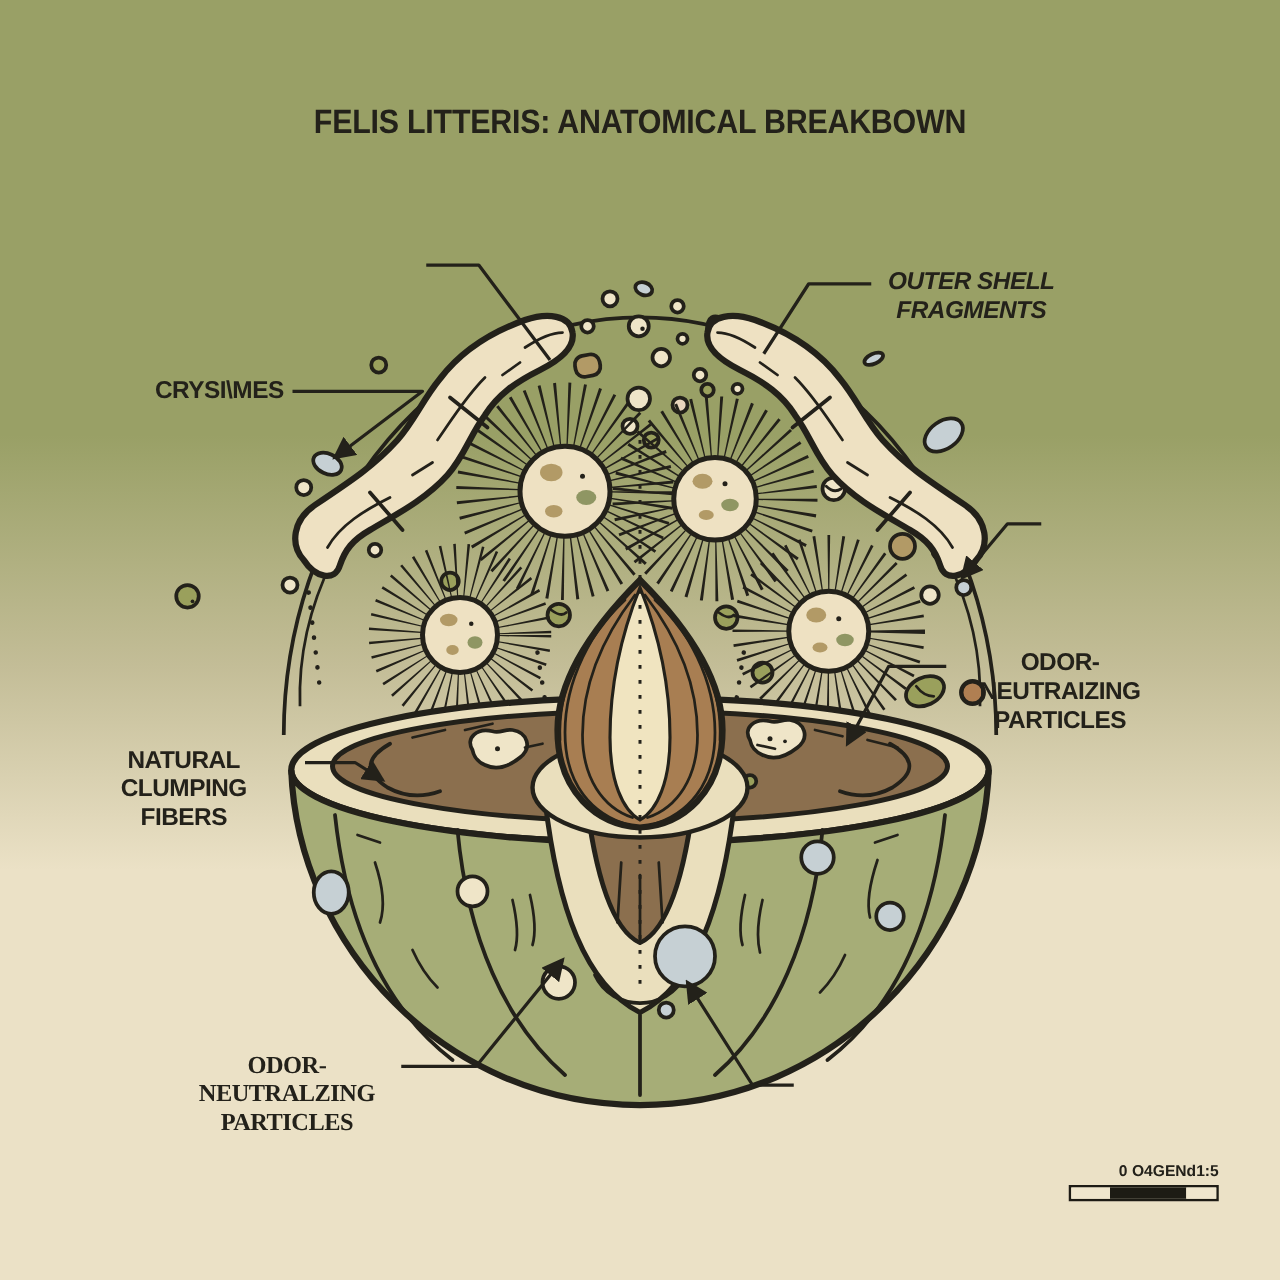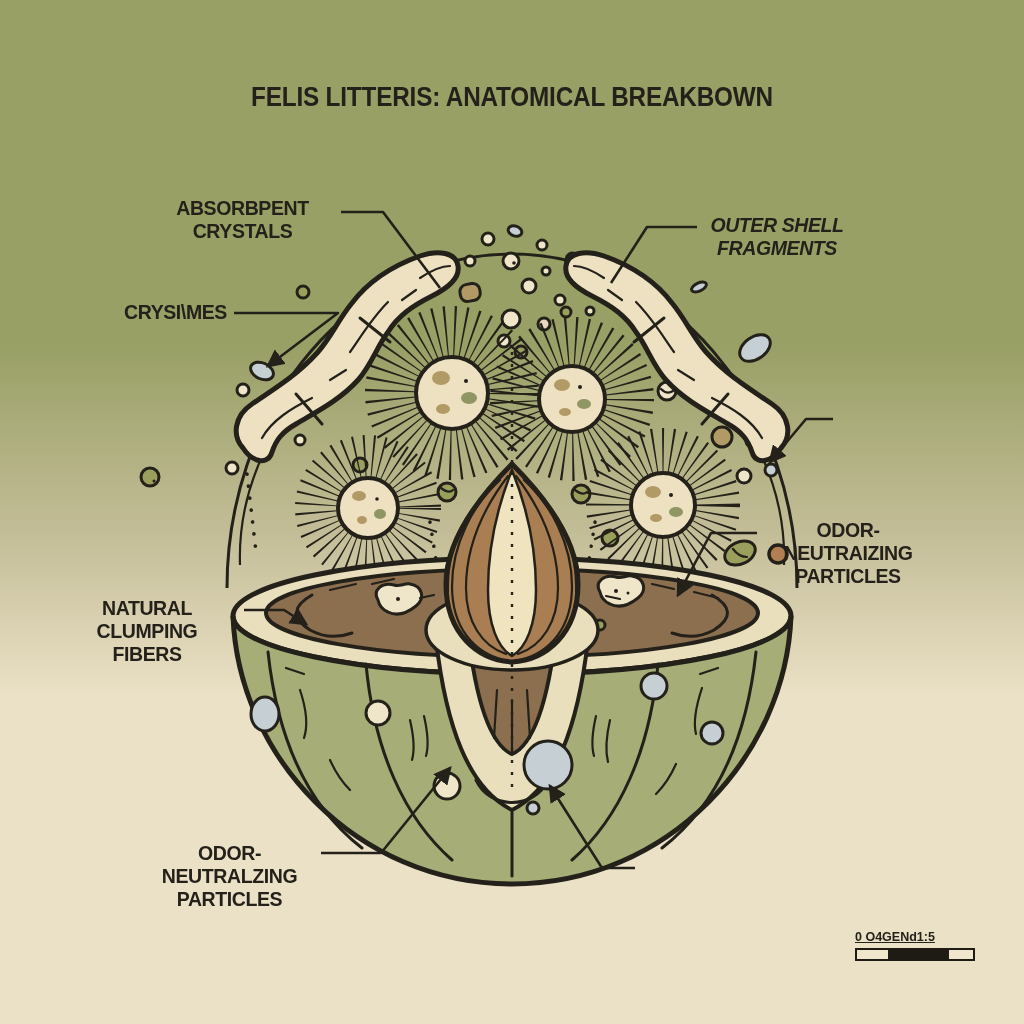--- a/index.html
+++ b/index.html
@@ -53,21 +53,21 @@
   .chan-brown{fill:var(--bowl-interior,#8b6f4e);stroke:var(--ink,#23211a);stroke-width:3;}
   .halo{fill:var(--rim-cream,#eadfbd);stroke:var(--ink,#23211a);stroke-width:3.5;}
   .core{fill:var(--core-brown,#a87e52);stroke:var(--ink,#23211a);stroke-width:5;}
   .core-inner{fill:var(--core-inner,#f0e4c0);stroke:var(--ink,#23211a);stroke-width:2.5;}
   .dashline{fill:none;stroke:var(--ink,#23211a);stroke-width:2.4;stroke-dasharray:3 9;}
   .dots{fill:none;stroke:var(--ink,#23211a);stroke-width:3.6;stroke-linecap:round;stroke-dasharray:0.1 12;}
   .leader{fill:none;stroke:var(--ink,#23211a);stroke-width:2.6;stroke-linejoin:round;}
   .inkdot{fill:var(--ink,#23211a);}
   
   .scalebar{position:absolute;left:855px;top:930px;width:120px;color:var(--ink,#23211a);}
-  .scalebar-labels{display:flex;justify-content:flex-start;font-size:12.5px;font-weight:bold;letter-spacing:0;text-decoration:underline;}
+  .scalebar-labels{display:flex;justify-content:flex-end;font-size:12.5px;font-weight:bold;letter-spacing:0;}
   .scalebar-bar{margin-top:4px;height:9px;border:2.5px solid #1d1b14;display:flex;background:#efe6cd;}
   .scalebar-bar .seg{height:100%;}
   .scalebar-bar .light{background:#efe6cd;}
   .scalebar-bar .dark{background:#1d1b14;}
   .seg1{flex:27;} .seg2{flex:52;} .seg3{flex:21;}
 </style>
 </head>
 <body>
 
 <div class="canvas">
@@ -279,30 +279,28 @@
       <ellipse class="p-olive" cx="740" cy="553" rx="16" ry="11" transform="rotate(-25 740 553)" stroke-width="3.5"></ellipse>
       <path class="detail" d="M 733 549 q 6 8 14 8"></path>
     </g>
     <g>
       <circle cx="778" cy="554" r="9" fill="#b07f52" stroke="#23211a" stroke-width="3.5"></circle>
     </g>
   </svg>
 
   <div class="title">FELIS LITTERIS: ANATOMICAL BREAKBOWN</div>
 
-  <div class="lbl center" style="left:150px;top:197px;width:185px;">ABSORBPENT
-CRYSTALS</div>
   <div class="lbl" style="left:124px;top:301px;">CRYSI\MES</div>
   <div class="lbl center" style="left:702px;top:214px;width:150px;font-style:italic;">OUTER SHELL
 FRAGMENTS</div>
   <div class="lbl center" style="left:758px;top:519px;width:180px;text-align:center;">ODOR-NEUTRAIZING
 PARTICLES</div>
   <div class="lbl center" style="left:52px;top:597px;width:190px;">NATURAL CLUMPING
 FIBERS</div>
-  <div class="lbl center" style="left:132px;top:842px;width:195px;">ODOR-NEUTRALZING
+  <div class="lbl center" style="left:132px;top:842px;width:195px;font-family:Liberation Serif, serif;">ODOR-NEUTRALZING
 PARTICLES</div>
 
   <div class="scalebar">
     <div class="scalebar-labels">
       <span>0 O4GENd</span>
       <span>1:5</span>
     </div>
     <div class="scalebar-bar">
       <span class="seg light seg1"></span>
       <span class="seg dark seg2"></span>

